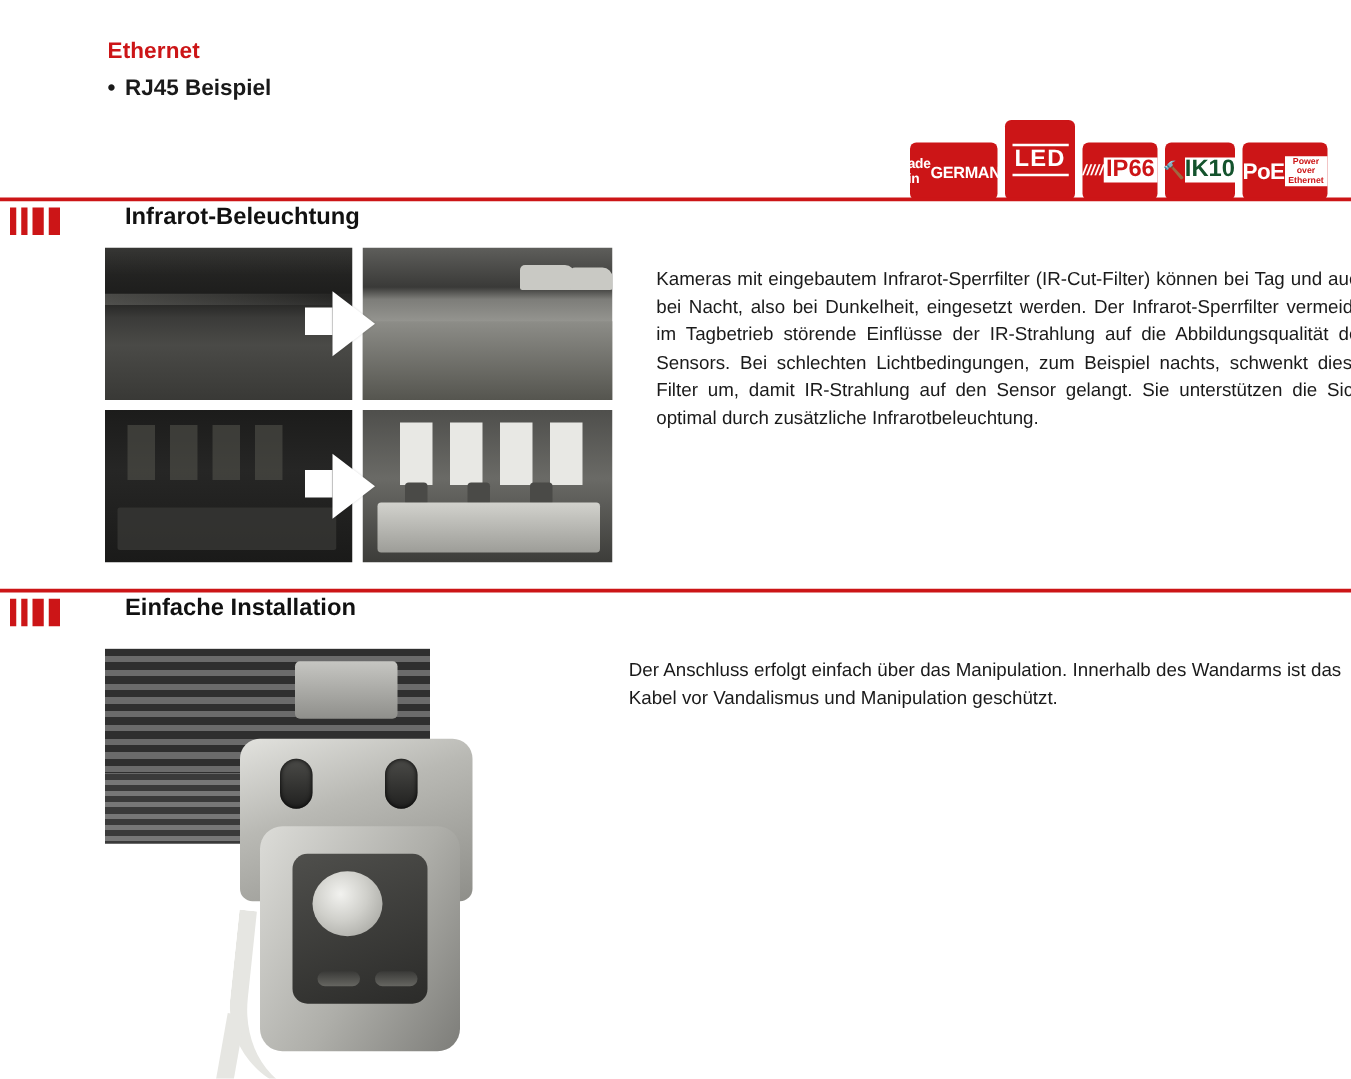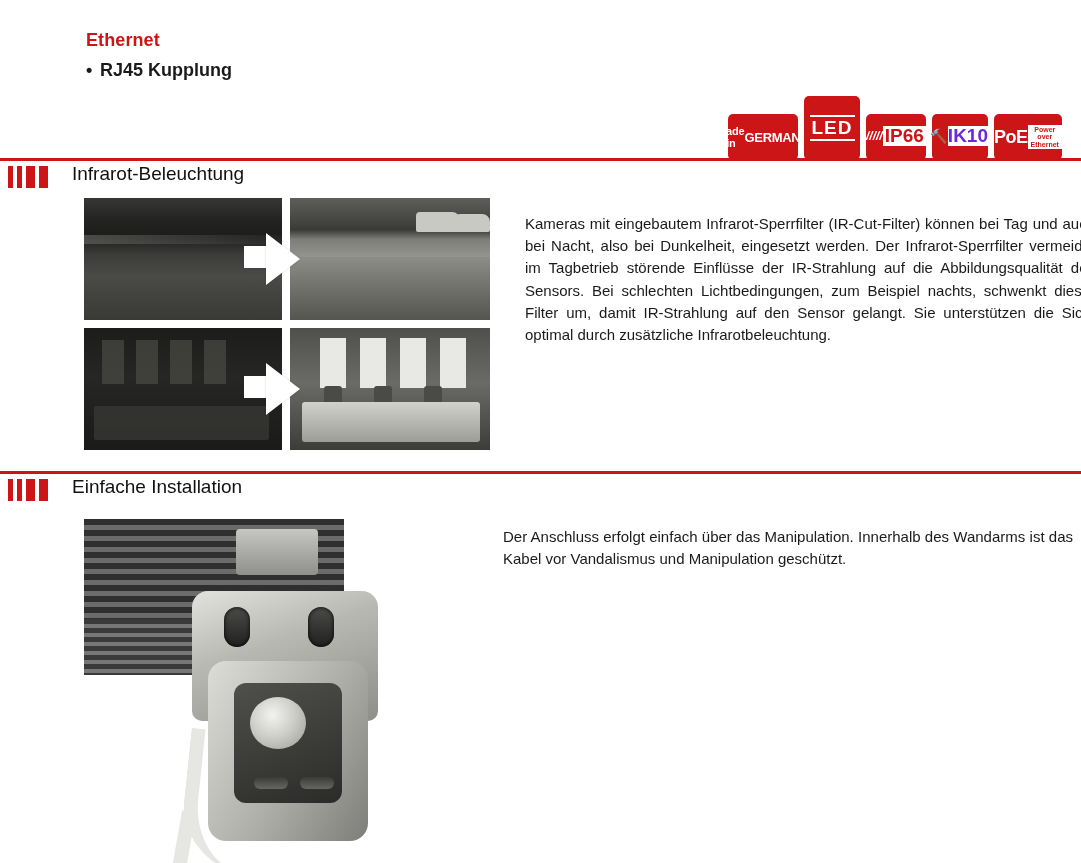--- a/index.html
+++ b/index.html
@@ -59,41 +59,41 @@
   .badge-led .led-text {
     font-size: 19px; letter-spacing: 1px;
     border-top: 2px solid #fff; border-bottom: 2px solid #fff;
     padding: 1px 2px;
   }
   .badge-ip { width: 60px; height: 46px; justify-content: flex-end; padding-bottom: 2px; }
   .badge-ip .ip-waves { font-size: 12px; line-height: 10px; letter-spacing: 0px; font-style: italic; }
   .badge-ip .ip-label { font-size: 19px; background:#fff; color:#cc1517; width: 100%; padding: 0 2px;}
   .badge-ik { width: 56px; height: 46px; justify-content: flex-end; padding-bottom: 2px; }
   .badge-ik .ik-hammer { font-size: 14px; line-height: 14px; }
-  .badge-ik .ik-label { font-size: 19px; background:#fff; color:#6d28d9; width: 100%; }
+  .badge-ik .ik-label { font-size: 19px; background:#fff; color:#14532d; width: 100%; }
   .badge-poe { width: 68px; height: 46px; }
   .badge-poe .poe-top { font-size: 18px; letter-spacing: -0.5px; }
   .badge-poe .poe-bot { font-size: 7px; background:#fff; color:#cc1517; width: 100%; padding: 1px 0; }
 
   
   .rule {
     position: absolute;
     left: 0; width: 1081px;
     height: 3px; background: #cc1517;
   }
   .sec-header { position: absolute; height: 28px; }
   .sec-bars {
     position: absolute; left: 8px; top: 0;
     display: flex; gap: 4px; align-items: center;
   }
   .sec-bars .bar { width: 9px; height: 22px; background: #cc1517; }
   .sec-bars .bar.thin { width: 5px; }
   .sec-title {
-    position: absolute; left: 72px; top: -3px;
-    font-size: 19px; font-weight: normal; color: #111;
+    position: absolute; left: 100px; top: -3px;
+    font-size: 19px; font-weight: bold; color: #111;
     white-space: nowrap;
   }
 
   
   .ir-grid { position: absolute; left: 84px; top: 198px; width: 406px; height: 252px; }
   .img-cell { position: absolute; overflow: hidden; }
   .ir-a { left: 0;   top: 0;   width: 198px; height: 122px; }
   .ir-b { left: 206px; top: 0; width: 200px; height: 122px; }
   .ir-c { left: 0;   top: 130px; width: 198px; height: 122px; }
   .ir-d { left: 206px; top: 130px; width: 200px; height: 122px; }
@@ -250,21 +250,21 @@
   .sl2 { left:216px; top:266px; }
 </style>
 </head>
 <body>
 
 <div class="page">
 
   <div class="inklusive-block">
     <div class="inklusive-title">Ethernet</div>
     <ul class="inklusive-list">
-      <li><span class="bullet">•</span><span>RJ45 Kupplung</span></li>
+      <li><span class="bullet">•</span><span>RJ45 Beispiel</span></li>
     </ul>
   </div>
 
   <div class="badges">
 
     <div class="badge badge-made">
       <span class="made-top">Made in</span>
       <span class="made-bot">GERMANY</span>
     </div>
 

